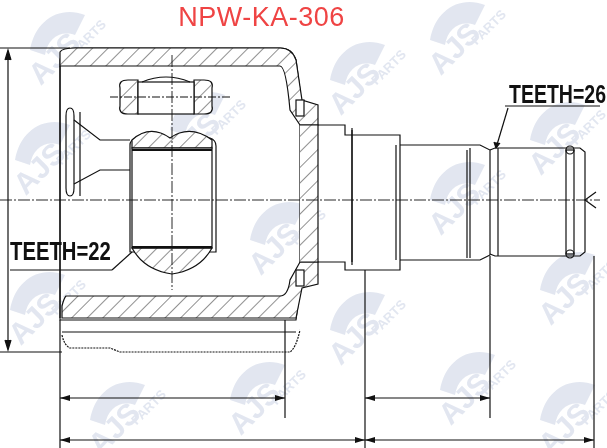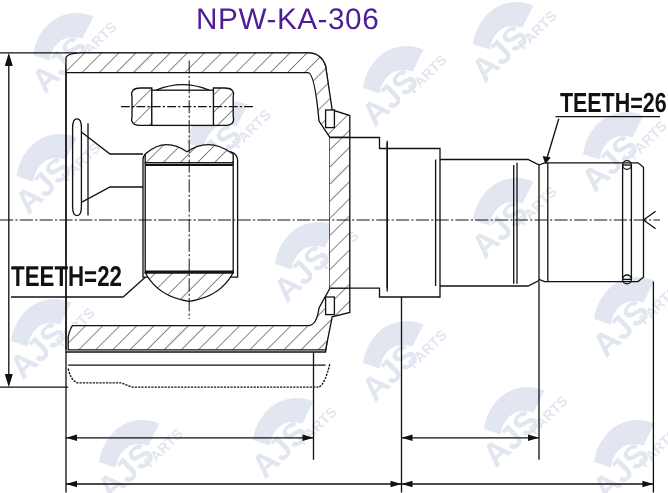--- a/index.html
+++ b/index.html
@@ -1,18 +1,18 @@
 <!DOCTYPE html>
 <html><head>
 <meta charset="utf-8">
 <style>
   html, body { margin: 0; padding: 0; background: #ffffff; }
   .canvas { position: relative; width: 607px; height: 448px; overflow: hidden; background: #ffffff; }
   .title { position: absolute; left: 0; top: 2px; width: 523px; text-align: center;
-           font-family: "Liberation Sans", sans-serif; font-size: 27px; color: #4c1d95; letter-spacing: 0.5px; }
+           font-family: "Liberation Sans", sans-serif; font-size: 27px; color: #ef4444; letter-spacing: 0.5px; }
   .label { position: absolute; font-family: "Liberation Sans Narrow", "Liberation Sans", sans-serif;
            font-weight: bold; color: #111; transform: scaleX(0.78); transform-origin: left top; white-space: nowrap; }
   .label.t26 { left: 509px; top: 80px; font-size: 25px; }
   .label.t22 { left: 10px; top: 236px; font-size: 26px; }
   svg { position: absolute; left: 0; top: 0; }
   .wm { fill: #dfe4ef; }
   .wmtext { fill: #dfe4ef; font-family: "Liberation Sans", sans-serif; font-weight: bold; }
 </style>
 </head>
 <body>

